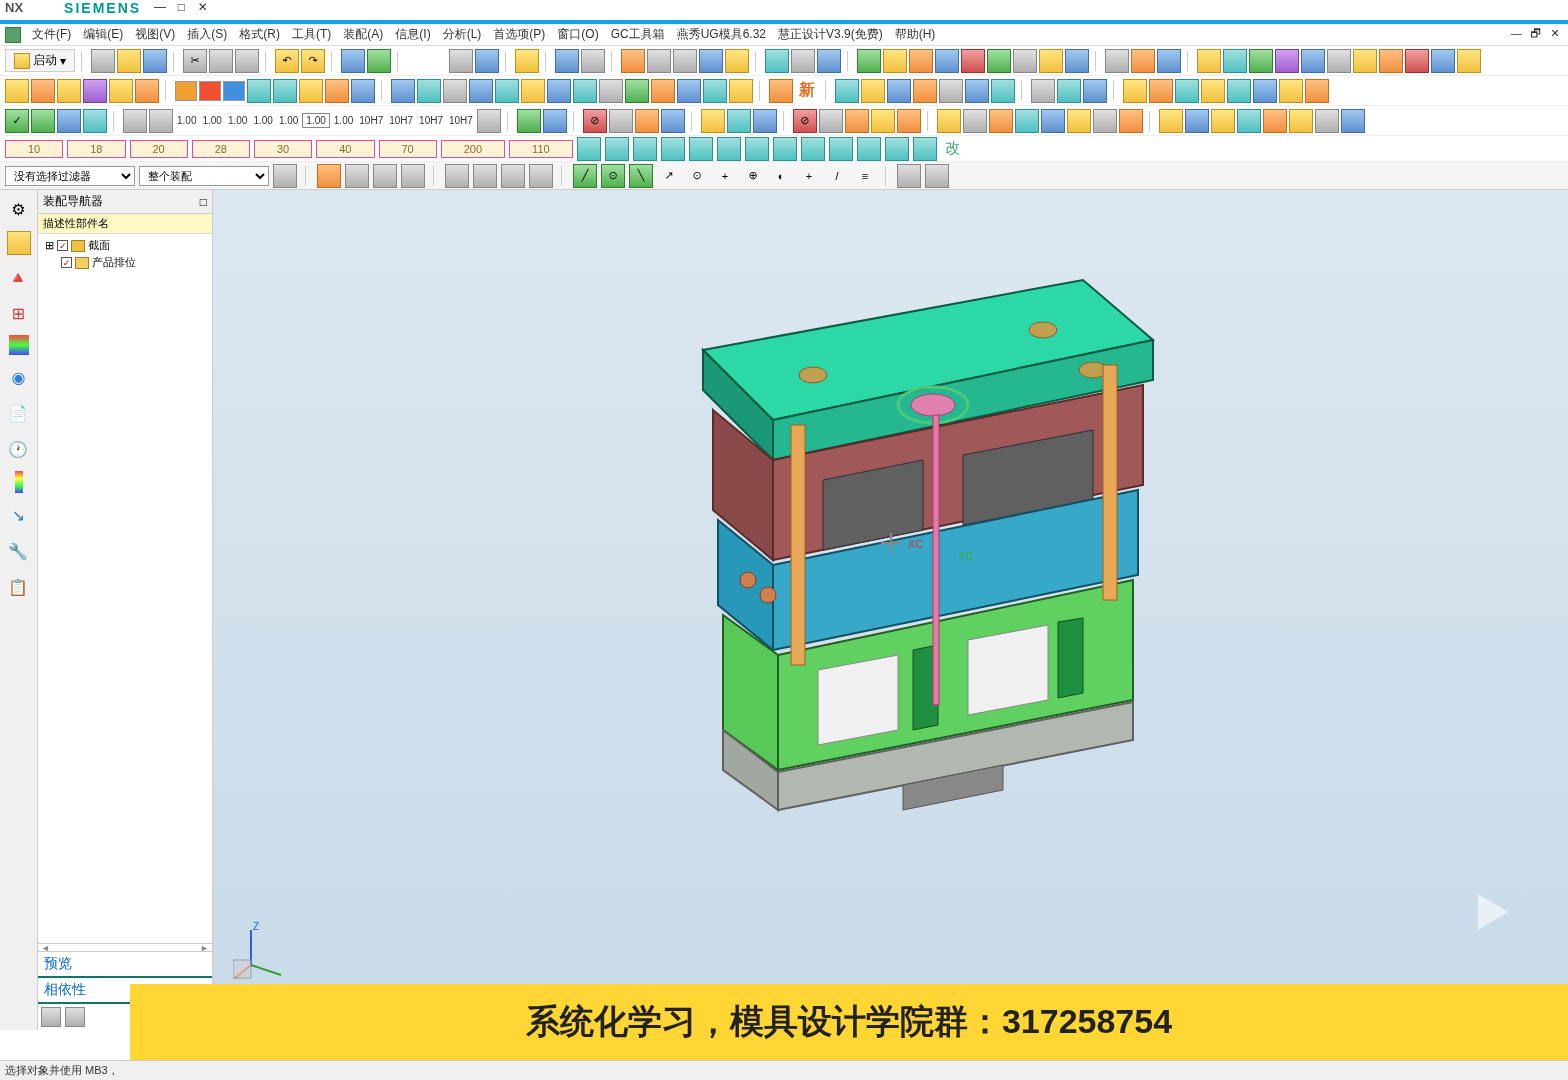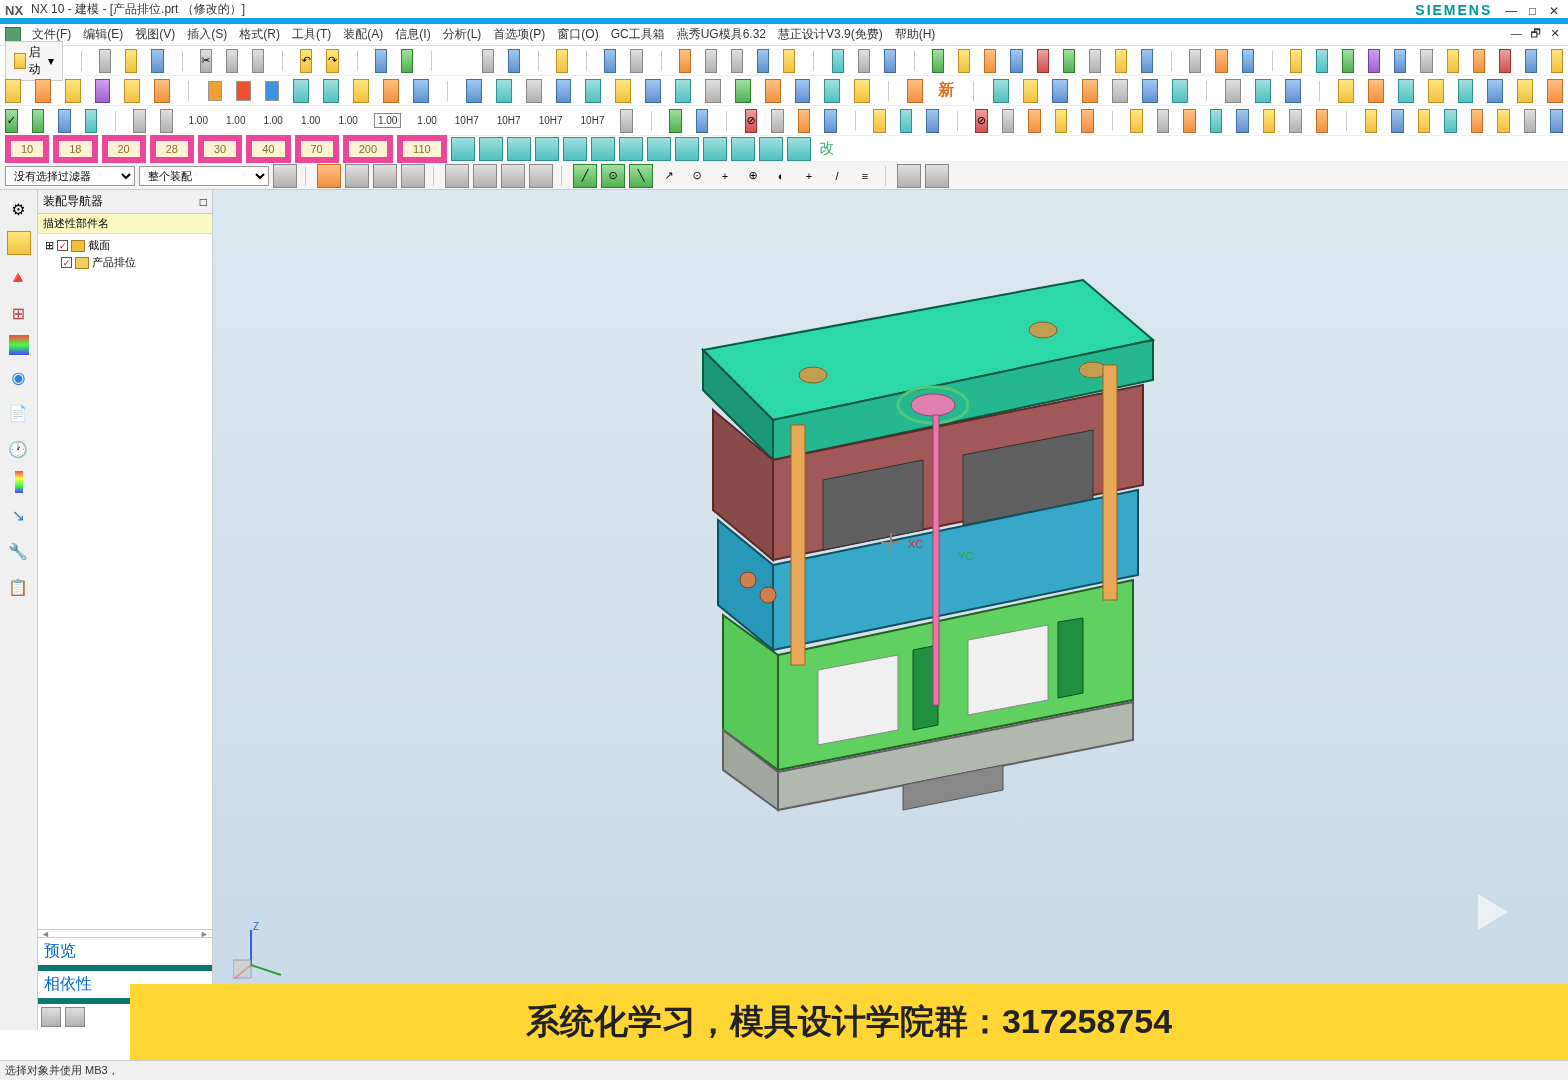--- a/index.html
+++ b/index.html
@@ -1,63 +1,63 @@
 <!DOCTYPE html>
 <html><head>
 <meta charset="utf-8">
 <style>
 * { margin: 0; padding: 0; box-sizing: border-box; font-family: "Microsoft YaHei", "SimSun", Arial, sans-serif; }
 body { background: #fff; width: 1568px; height: 1080px; overflow: hidden; position: relative; }
 
 
-.title-bar { height: 24px; background: #fff; display: flex; align-items: flex-end; padding: 0 5px; font-size: 12px; border-bottom: 6px solid #0ea5e9; }
+.title-bar { height: 24px; background: #fff; display: flex; align-items: flex-start; padding: 0 5px; font-size: 12px; border-bottom: 4px solid #0ea5e9; }
 .nx-logo { font-weight: bold; color: #555; margin-right: 8px; font-size: 13px; }
 .title-text { color: #333; flex: 1; }
 .siemens { color: #009999; font-weight: bold; letter-spacing: 2px; margin-right: 10px; font-size: 14px; margin-left: 33px; }
 .win-controls span { display: inline-block; width: 18px; text-align: center; cursor: pointer; color: #333; }
 
 
 .menu-bar { height: 22px; background: #fff; display: flex; align-items: center; padding: 0 5px; font-size: 12px; border-bottom: 1px solid #ddd; }
 .menu-bar .menu-icon { width: 16px; height: 16px; background: #5a9e6f; margin-right: 5px; }
 .menu-item { padding: 2px 6px; color: #333; cursor: pointer; }
 .menu-spacer { flex: 1; }
 .sub-win-controls span { display: inline-block; width: 16px; text-align: center; cursor: pointer; color: #333; font-size: 11px; }
 
 
-.toolbar-row { height: 30px; background: #fff; display: flex; align-items: center; padding: 2px 5px; border-bottom: 1px solid #eee; gap: 14px; }
+.toolbar-row { height: 30px; background: #fff; display: flex; align-items: center; padding: 2px 5px; border-bottom: 1px solid #eee; gap: 2px; }
 .tb-btn { width: 24px; height: 24px; display: inline-flex; align-items: center; justify-content: center; cursor: pointer; border: 1px solid transparent; font-size: 11px; }
 .tb-sep { width: 8px; height: 20px; border-left: 1px solid #ccc; margin-left: 4px; }
 .tb-text-btn { padding: 2px 8px; font-size: 12px; border: 1px solid #ccc; background: #f5f5f5; cursor: pointer; display: flex; align-items: center; gap: 3px; }
 .tb-num { font-size: 10px; color: #333; padding: 0 2px; }
 .tb-color-btn { width: 22px; height: 20px; border: 1px solid #999; cursor: pointer; display: inline-block; }
 
 
 .size-row { height: 26px; background: #fff; display: flex; align-items: center; padding: 2px 5px; gap: 4px; border-bottom: 1px solid #eee; }
-.size-btn { padding: 2px 10px; font-size: 11px; background: #fff3d6; border: 6px solid #ec4899; cursor: pointer; color: #8a6d2f; }
+.size-btn { padding: 2px 22px; font-size: 11px; background: #fff3d6; border: 1px solid #ec4899; cursor: pointer; color: #8a6d2f; }
 
 
 .filter-row { height: 28px; background: #f5f5f5; display: flex; align-items: center; padding: 2px 5px; gap: 4px; border-bottom: 1px solid #ccc; }
 .filter-dd { height: 20px; font-size: 11px; border: 1px solid #999; background: #fff; padding: 0 4px; }
 
 
 .main-area { display: flex; height: calc(100% - 24px - 22px - 120px - 26px - 28px - 20px); }
 .left-rail { width: 38px; background: #f0f0f0; border-right: 1px solid #ccc; display: flex; flex-direction: column; gap: 8px; padding-top: 5px; align-items: center; }
 .rail-btn { width: 28px; height: 28px; cursor: pointer; display: flex; align-items: center; justify-content: center; }
 
 .nav-panel { width: 175px; background: #fff; border-right: 1px solid #ccc; display: flex; flex-direction: column; font-size: 12px; }
 .nav-header { padding: 3px 5px; background: #f0f0f0; display: flex; align-items: center; border-bottom: 1px solid #ccc; }
 .nav-header-title { flex: 1; }
 .nav-pin { cursor: pointer; }
 .nav-col-header { padding: 2px 5px; background: #fef9c3; border-bottom: 1px solid #ddd; font-size: 11px; }
 .tree { flex: 1; padding: 3px; overflow: auto; }
 .tree-item { padding: 1px 2px; display: flex; align-items: center; gap: 3px; font-size: 11px; }
 .tree-check { width: 11px; height: 11px; border: 1px solid #555; background: #fff; display: inline-flex; align-items: center; justify-content: center; font-size: 9px; color: #c00; }
 .tree-icon { width: 14px; height: 12px; background: #f0c040; border: 1px solid #aa8020; }
 .nav-bottom { border-top: 1px solid #ccc; }
-.nav-bottom-tab { padding: 3px 6px; font-size: 16px; color: #0066cc; cursor: pointer; border-bottom: 6px solid #0f766e; }
+.nav-bottom-tab { padding: 3px 6px; font-size: 14px; color: #0066cc; cursor: pointer; border-bottom: 2px solid #0f766e; }
 .nav-btm-icons { padding: 3px; display: flex; gap: 4px; }
 
 .viewport { flex: 1; position: relative; background: linear-gradient(to bottom, #dce8f0 0%, #c8dae8 100%); overflow: hidden; }
 .triad { position: absolute; left: 20px; bottom: 50px; width: 60px; height: 60px; }
 .crosshair { position: absolute; left: 50%; top: 42%; transform: translate(-50%, -50%); width: 20px; height: 20px; pointer-events: none; }
 .crosshair::before, .crosshair::after { content: ''; position: absolute; background: #888; }
 .crosshair::before { left: 9px; top: 0; width: 2px; height: 20px; }
 .crosshair::after { top: 9px; left: 0; height: 2px; width: 20px; }
 
 
@@ -83,21 +83,20 @@
 .ic-orange { background: linear-gradient(#ffc080, #f09040); border: 1px solid #c07020; }
 .ic-cyan { background: linear-gradient(#a0e0e0, #50c0c0); border: 1px solid #309090; }
 
 svg.model-svg { width: 100%; height: 100%; }
 </style>
 </head>
 <body>
 
 <div class="title-bar">
   <span class="nx-logo">NX</span>
-  <span class="title-text">NX 10 - 建模 - [产品排位.prt （修改的）]</span>
   <span class="siemens">SIEMENS</span>
   <div class="win-controls">
     <span>—</span>
     <span>□</span>
     <span>✕</span>
   </div>
 </div>
 
 <div class="menu-bar">
   <div class="menu-icon ic-green"></div>

